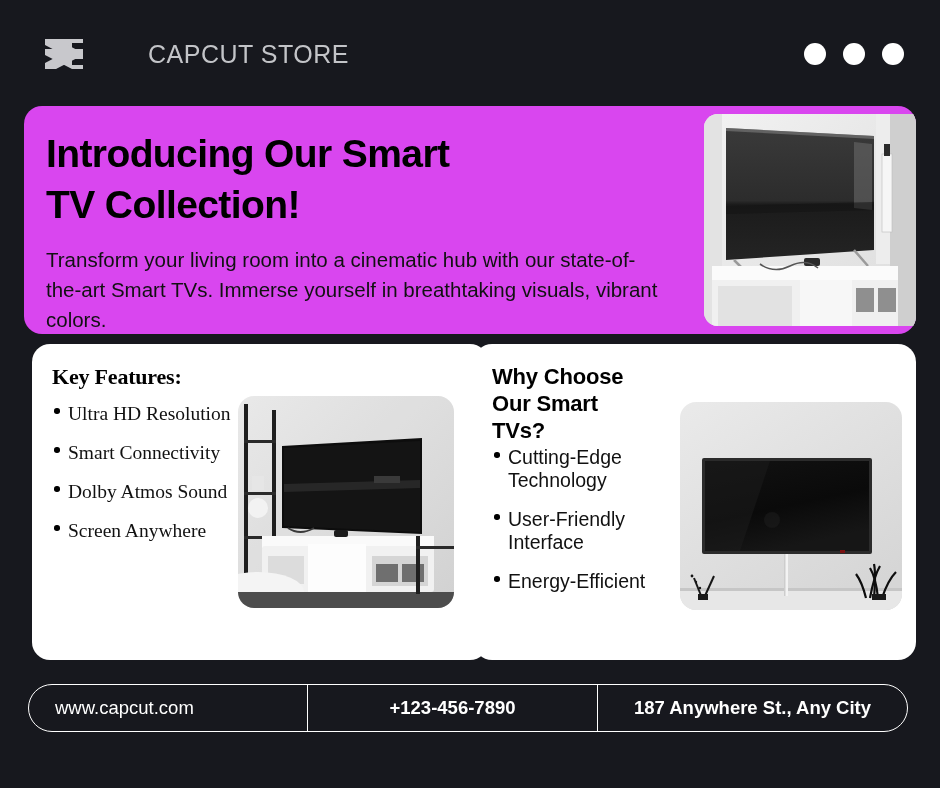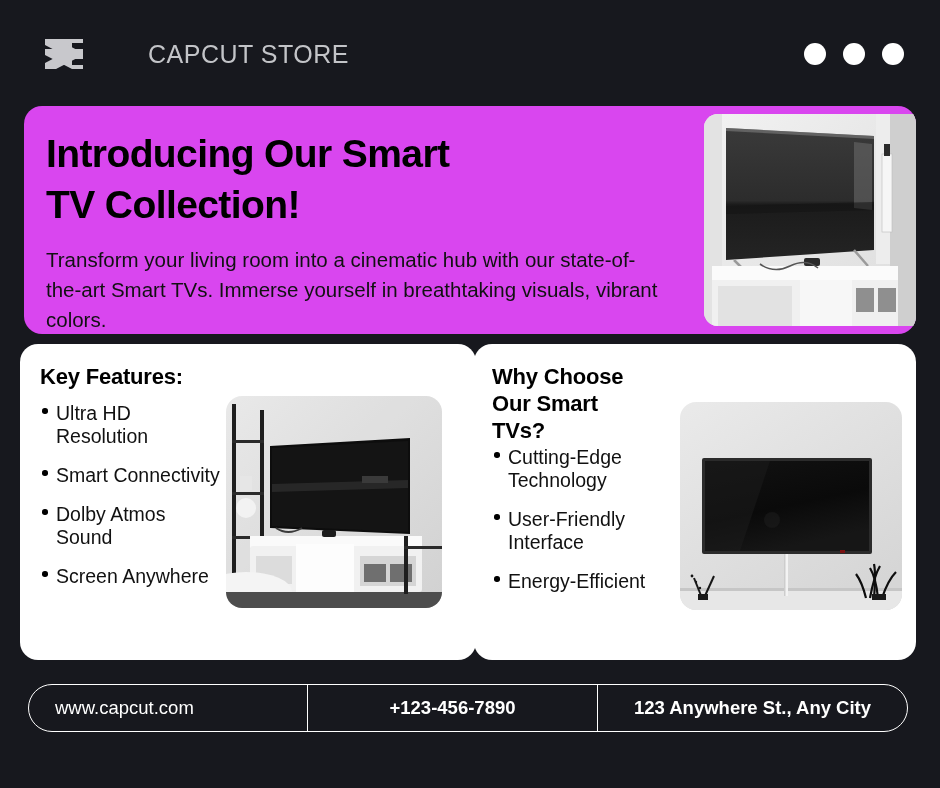--- a/index.html
+++ b/index.html
@@ -72,21 +72,21 @@
 
   
   .card {
     position: absolute;
     background: #ffffff;
     border-radius: 18px;
     overflow: hidden;
     top: 344px;
     height: 316px;
   }
-  .card-left  { left: 20px;  width: 456px; }
+  .card-left  { left: 32px;  width: 456px; font-family: Liberation Serif, serif; }
   .card-right { left: 474px; width: 442px; }
 
   .card-heading {
     font-size: 22px;
     font-weight: bold;
     color: #000000;
     line-height: 1.22;
     letter-spacing: -0.2px;
   }
   .card-left .card-heading { position: absolute; left: 20px; top: 20px; }
@@ -315,14 +315,14 @@
       <circle cx="20" cy="186" r="1.2" fill="#161616"></circle>
       <rect x="18" y="192" width="10" height="6" fill="#1a1a1a"></rect>
       <rect x="192" y="192" width="14" height="6" fill="#1a1a1a"></rect>
     </svg>
   </div>
 </div>
 
 <div class="footer">
   <div class="footer-cell c1">www.capcut.com</div>
   <div class="footer-cell c2">+123-456-7890</div>
-  <div class="footer-cell c3">123 Anywhere St., Any City</div>
+  <div class="footer-cell c3">187 Anywhere St., Any City</div>
 </div>
 
 </body></html>

